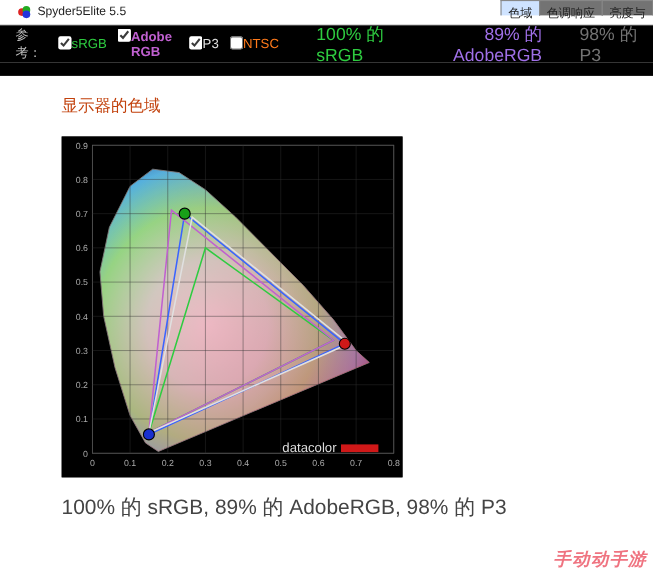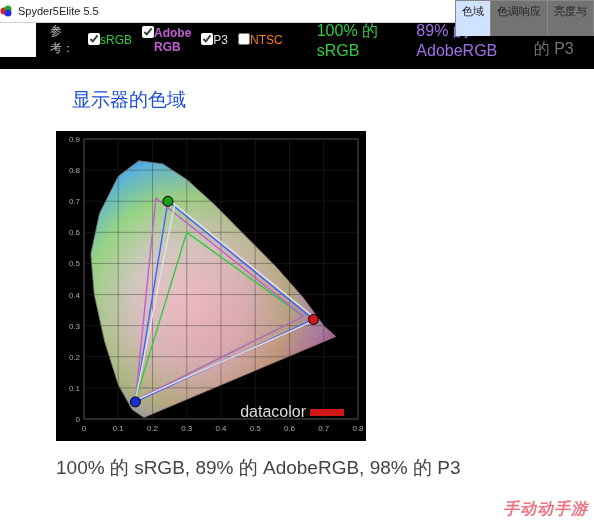--- a/index.html
+++ b/index.html
@@ -1,42 +1,42 @@
 <!DOCTYPE html>
 <html><head>
 <meta charset="utf-8">
 <style>
   html,body{margin:0;padding:0;font-family:"Microsoft YaHei","Segoe UI",sans-serif;background:#fff;}
   .window{width:594px;height:524px;position:relative;overflow:hidden;background:#fff;}
-  .titlebar{height:22px;background:#fff;border-bottom:1px solid #d0d0d0;display:flex;align-items:center;padding:0 0;font-size:11px;color:#222;}
+  .titlebar{height:22px;background:#fff;border-bottom:1px solid #d0d0d0;display:flex;align-items:center;padding:0 16px;font-size:11px;color:#222;}
   .titlebar .app-icon{width:14px;height:14px;margin-right:4px;}
-  .tabrow{position:absolute;top:0;right:0;height:36px;display:flex;align-items:stretch;font-size:11px;}
+  .tabrow{position:absolute;top:0;right:0;height:14px;display:flex;align-items:stretch;font-size:11px;}
   .tabrow .tab{padding:3px 6px;border:1px solid #888;border-bottom:none;background:#737373;margin-left:-1px;cursor:pointer;}
   .tabrow .tab.active{background:#cfe3ff;}
-  .blackbar{background:#000;height:34px;display:flex;align-items:center;padding:0 14px;gap:10px;font-size:12px;color:#ccc;margin-left:36px;}
+  .blackbar{background:#000;height:34px;display:flex;align-items:center;padding:0 14px;gap:10px;font-size:12px;color:#ccc;}
   .blackbar .ref-label{color:#bbb;margin-right:4px;}
   .cb{display:flex;align-items:flex-start;gap:0;cursor:pointer;}
   .cb input{accent-color:#fff;width:12px;height:12px;margin:0;}
   .cb.sRGB span{color:#2ecc40;}
   .cb.adobe span{color:#c060d0;font-weight:bold;}
   .cb.p3 span{color:#e0e0e0;}
   .cb.ntsc span{color:#ff7a1a;}
   .pct{font-size:16px;}
   .pct.srgb{color:#2ecc40;}
-  .pct.adobe{color:#a070e8;}
+  .pct.adobe{color:#a070e8;text-align:right;}
   .pct.p3{color:#737373;}
   .spacer{flex:0 0 14px;}
   .blackstrip2{background:#000;height:12px;}
   .content{padding:18px 0 0 56px;}
-  .heading{font-size:19px;color:#1d4ed8;margin:0 0 18px 16px;}
+  .heading{font-size:15px;color:#c2410c;margin:0 0 18px 0;}
   .chartbox{width:310px;height:310px;background:#000;position:relative;}
   .chartbox svg{display:block;}
   .caption{font-size:19px;color:#444;margin-top:14px;}
   .watermark{position:absolute;right:6px;bottom:4px;font-size:16px;font-weight:bold;font-style:italic;color:rgba(230,40,60,0.65);letter-spacing:1px;}
-  .dc-logo{position:absolute;right:22px;bottom:20px;font-size:16px;color:#ddd;display:flex;align-items:center;gap:4px;}
+  .dc-logo{position:absolute;right:22px;bottom:20px;font-size:12px;color:#ddd;display:flex;align-items:center;gap:4px;}
   .dc-logo .bar{width:34px;height:7px;background:#d01818;}
 </style>
 </head>
 <body>
 <div class="window">
 
   <div class="titlebar">
     <span class="app-icon">
       <svg viewBox="0 0 14 14" width="14" height="14">
         <circle cx="4" cy="7" r="3.5" fill="#d22"></circle>

